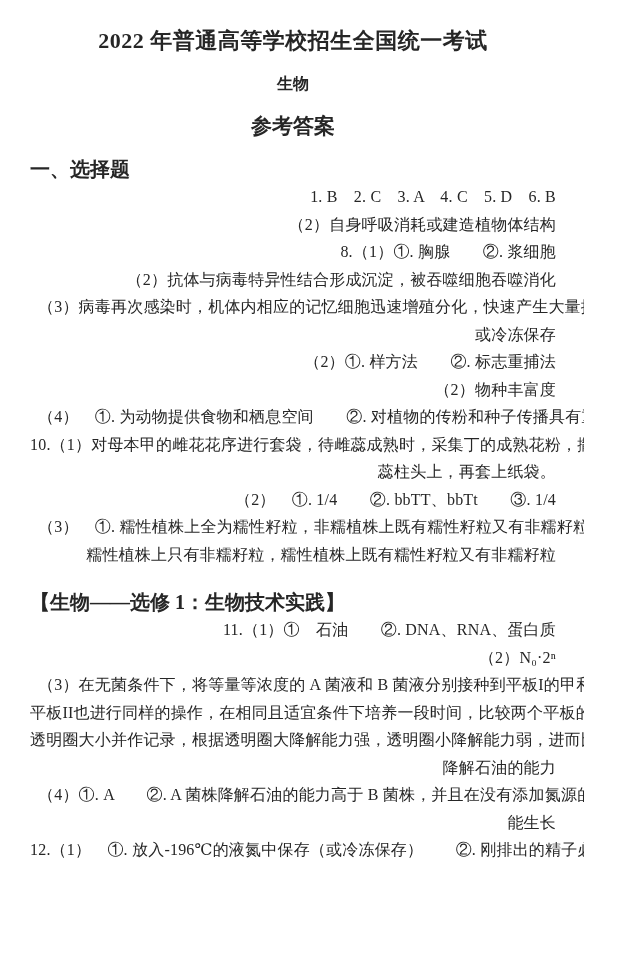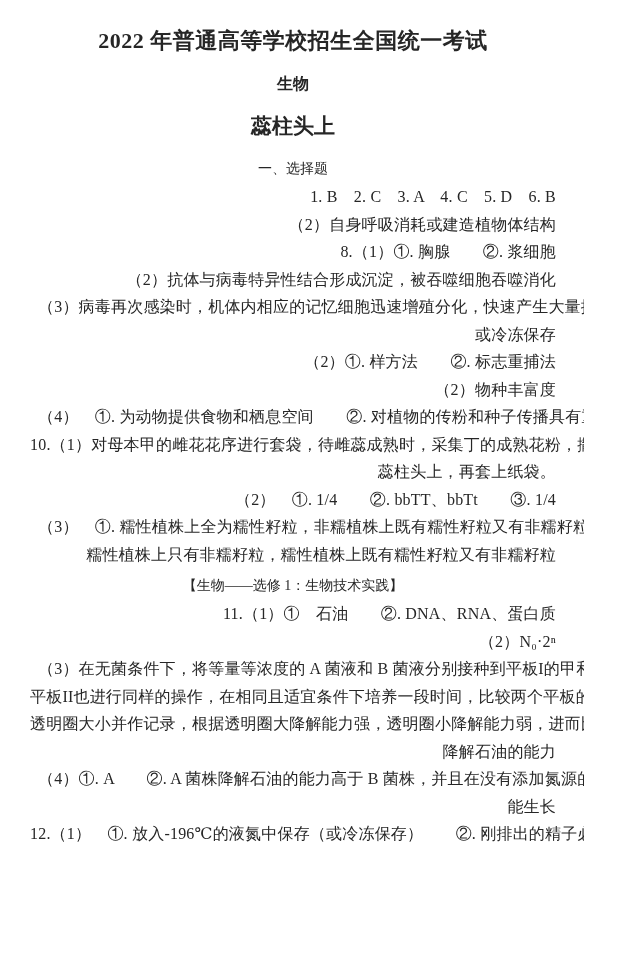--- a/index.html
+++ b/index.html
@@ -34,49 +34,48 @@
     font-weight: bold;
     margin-bottom: 12px;
   }
   .answer-key {
     font-size: 21px;
     line-height: 30px;
     font-weight: bold;
     margin-bottom: 14px;
   }
   .section-heading {
-    font-size: 14px;
+    font-size: 20px;
     line-height: 28px;
-    font-weight: normal;
+    font-weight: bold;
     white-space: nowrap;
-    text-align: center;
   }
   .section-heading.part2 {
-    margin-top: 4px;
+    margin-top: 20px;
   }
   .line {
     font-size: 16px;
     line-height: 27.5px;
     white-space: nowrap;
     letter-spacing: 0.2px;
     text-align: right;
   }
   .indent {
     padding-left: 8px;
   }
 </style>
 </head>
 <body>
 
 <div class="page">
 
   <div class="doc-header">
     <div class="title">2022 年普通高等学校招生全国统一考试</div>
     <div class="subject">生物</div>
-    <div class="answer-key">蕊柱头上</div>
+    <div class="answer-key">参考答案</div>
   </div>
 
   <div class="section-heading">一、选择题</div>
 
   <div class="line">1. B　2. C　3. A　4. C　5. D　6. B</div>
   <div class="line indent">（2）自身呼吸消耗或建造植物体结构</div>
   <div class="line">8.（1）①. 胸腺　　②. 浆细胞</div>
   <div class="line indent">（2）抗体与病毒特异性结合形成沉淀，被吞噬细胞吞噬消化</div>
   <div class="line indent">（3）病毒再次感染时，机体内相应的记忆细胞迅速增殖分化，快速产生大量抗体　　（4）</div>
   <div class="line">或冷冻保存</div>

